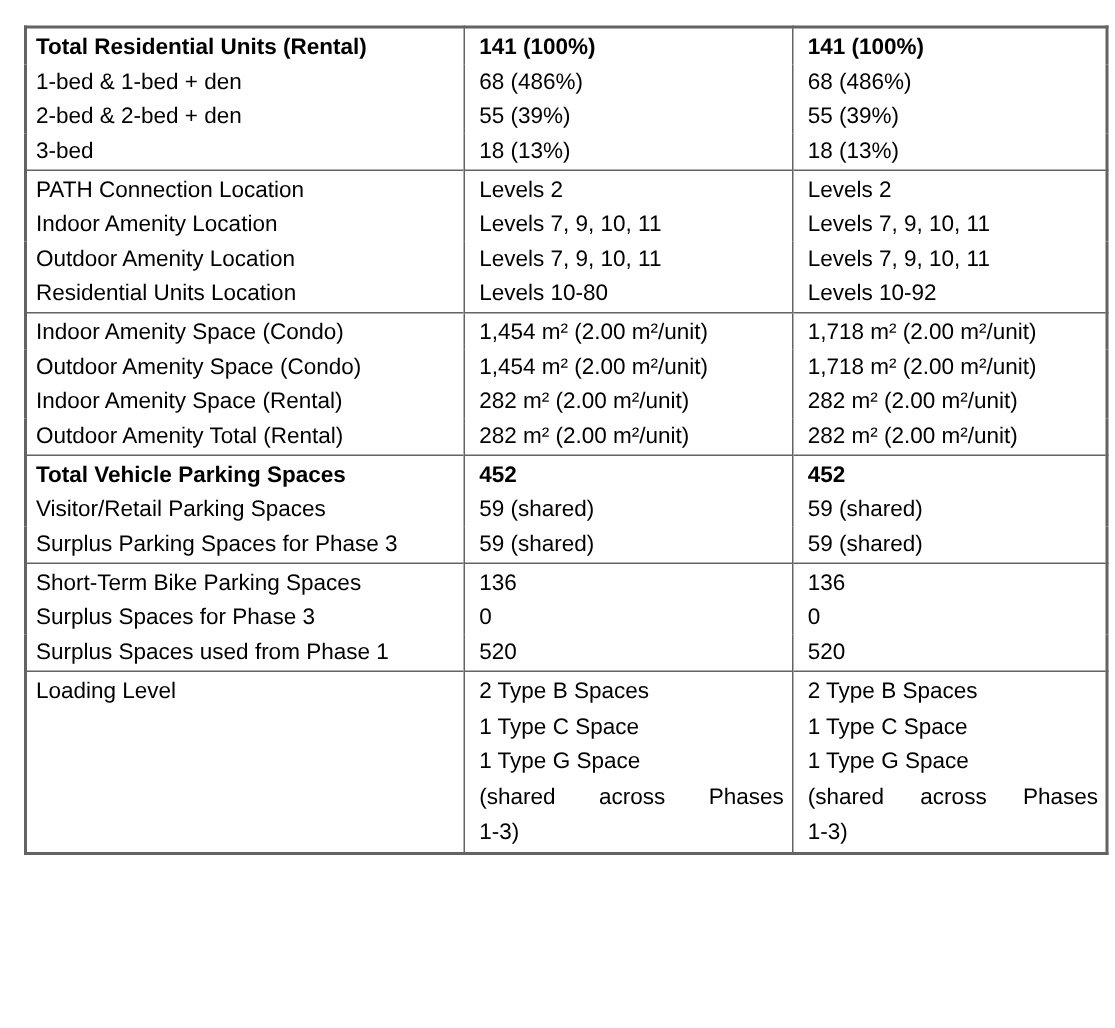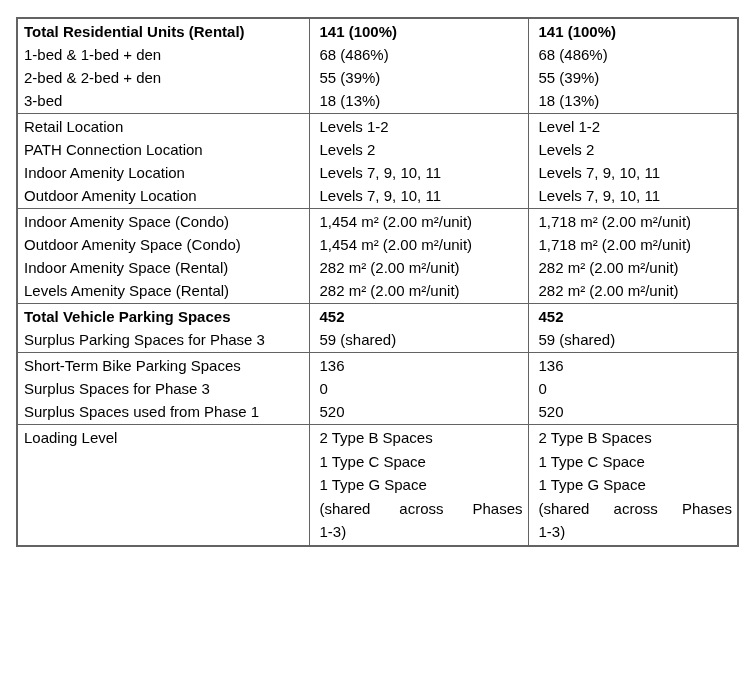--- a/index.html
+++ b/index.html
@@ -76,69 +76,74 @@
       </tr>
       <tr>
         <td class="c1">3-bed</td>
         <td class="c2">18 (13%)</td>
         <td class="c3">18 (13%)</td>
       </tr>
     </tbody>
 
     <tbody class="section">
       <tr>
-        <td class="c1">Retail Location</td>
-        <td class="c2">Levels 1-2</td>
-        <td class="c3">Level 1-2</td>
-      </tr>
-      <tr>
         <td class="c1">PATH Connection Location</td>
         <td class="c2">Levels 2</td>
         <td class="c3">Levels 2</td>
       </tr>
       <tr>
         <td class="c1">Indoor Amenity Location</td>
         <td class="c2">Levels 7, 9, 10, 11</td>
         <td class="c3">Levels 7, 9, 10, 11</td>
       </tr>
       <tr>
         <td class="c1">Outdoor Amenity Location</td>
         <td class="c2">Levels 7, 9, 10, 11</td>
         <td class="c3">Levels 7, 9, 10, 11</td>
+      </tr>
+      <tr>
+        <td class="c1">Residential Units Location</td>
+        <td class="c2">Levels 10-80</td>
+        <td class="c3">Levels 10-92</td>
       </tr>
     </tbody>
 
     <tbody class="section">
       <tr>
         <td class="c1">Indoor Amenity Space (Condo)</td>
         <td class="c2">1,454 m² (2.00 m²/unit)</td>
         <td class="c3">1,718 m² (2.00 m²/unit)</td>
       </tr>
       <tr>
         <td class="c1">Outdoor Amenity Space (Condo)</td>
         <td class="c2">1,454 m² (2.00 m²/unit)</td>
         <td class="c3">1,718 m² (2.00 m²/unit)</td>
       </tr>
       <tr>
         <td class="c1">Indoor Amenity Space (Rental)</td>
         <td class="c2">282 m² (2.00 m²/unit)</td>
         <td class="c3">282 m² (2.00 m²/unit)</td>
       </tr>
       <tr>
-        <td class="c1">Levels Amenity Space (Rental)</td>
+        <td class="c1">Outdoor Amenity Total (Rental)</td>
         <td class="c2">282 m² (2.00 m²/unit)</td>
         <td class="c3">282 m² (2.00 m²/unit)</td>
       </tr>
     </tbody>
 
     <tbody class="section">
       <tr>
         <td class="c1 bold">Total Vehicle Parking Spaces</td>
         <td class="c2 bold">452</td>
         <td class="c3 bold">452</td>
+      </tr>
+      <tr>
+        <td class="c1">Visitor/Retail Parking Spaces</td>
+        <td class="c2">59 (shared)</td>
+        <td class="c3">59 (shared)</td>
       </tr>
       <tr>
         <td class="c1">Surplus Parking Spaces for Phase 3</td>
         <td class="c2">59 (shared)</td>
         <td class="c3">59 (shared)</td>
       </tr>
     </tbody>
 
     <tbody class="section">
       <tr>

